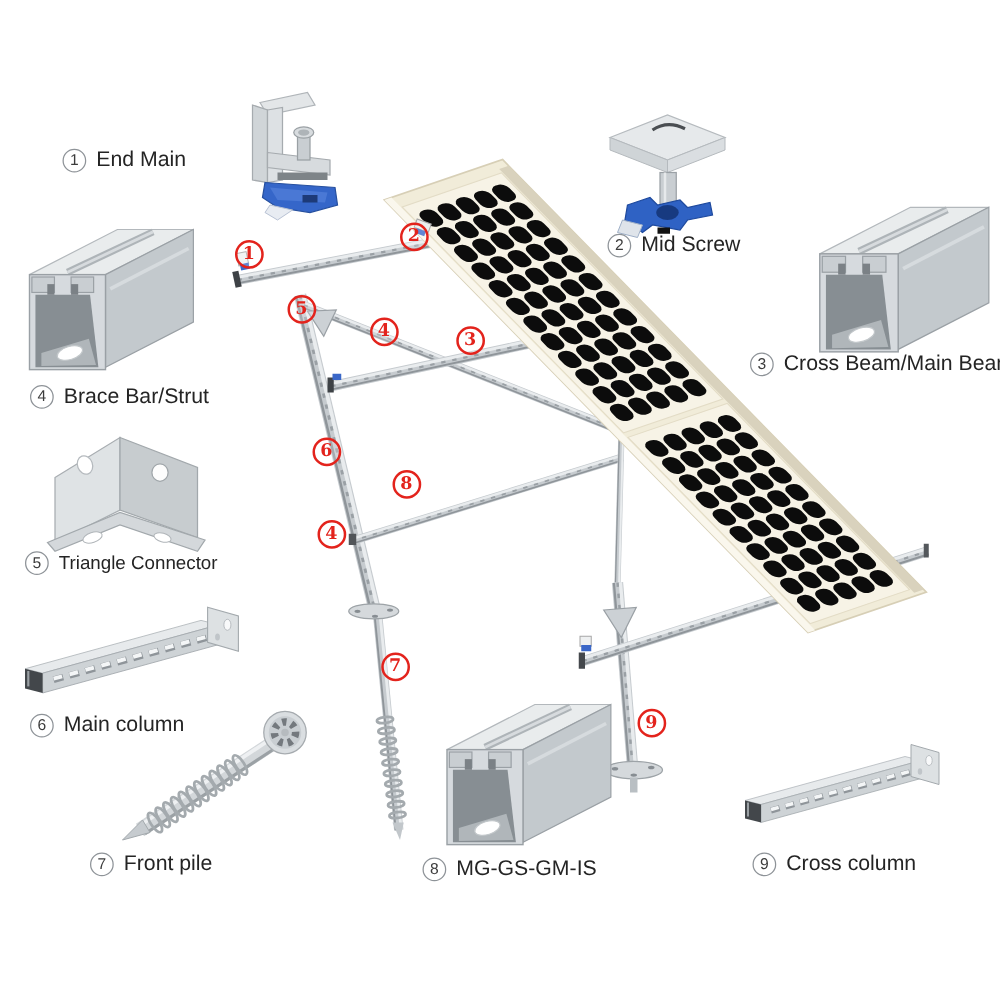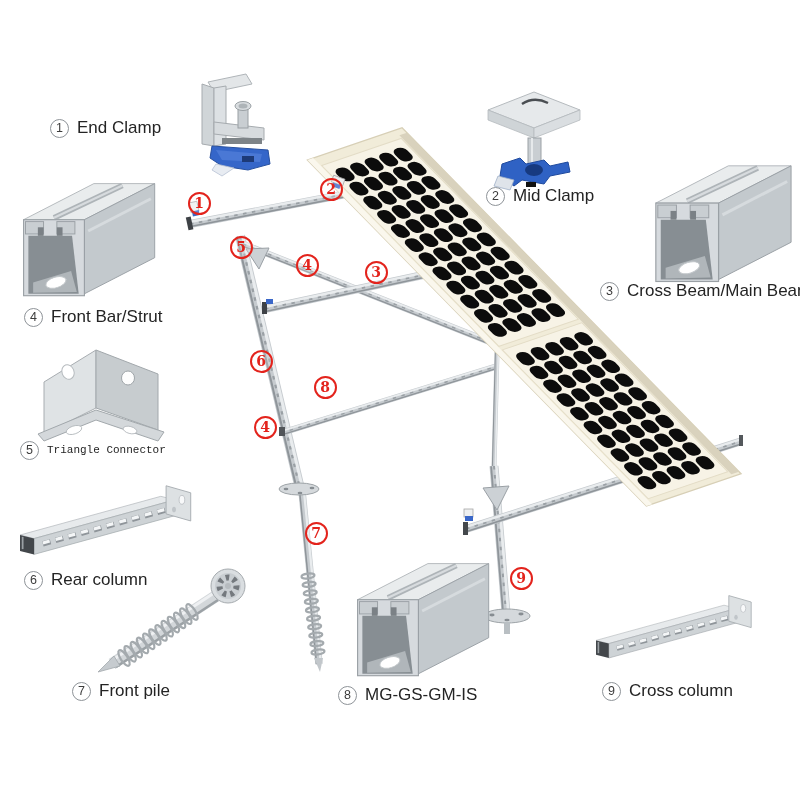--- a/index.html
+++ b/index.html
@@ -4,21 +4,21 @@
 <style>
   html,body{margin:0;padding:0;background:#ffffff;}
   body{width:800px;height:800px;overflow:hidden;font-family:"Liberation Sans",sans-serif;}
   #stage{position:relative;width:800px;height:800px;background:#fff;}
   #scene{position:absolute;left:0;top:0;}
   .legend-item{position:absolute;display:flex;align-items:center;gap:8px;color:#242424;
     font-size:17px;white-space:nowrap;line-height:1.2;}
   .legend-item .cnum{width:19px;height:19px;border:1.5px solid #8e9398;border-radius:50%;
     display:flex;align-items:center;justify-content:center;font-size:12.5px;color:#3c3c3c;
     flex:0 0 auto;line-height:1;box-sizing:border-box;}
-  .legend-item.mono .lbl{font-family:Liberation Mono, monospace;font-size:11px;}
+  .legend-item.mono .lbl{font-family:Liberation Sans, sans-serif;font-size:15px;}
   .callout{position:absolute;width:23px;height:23px;box-sizing:border-box;
     border:2px solid var(--red,#e3231c);border-radius:50%;color:var(--red,#e3231c);
     display:flex;align-items:center;justify-content:center;
     font-family:"DejaVu Serif",serif;font-size:14px;font-weight:bold;
     background:rgba(255,255,255,0.2);}
 </style>
 </head>
 <body>
 
 <div id="stage">
@@ -341,41 +341,41 @@
   </g>
 
   <use href="#sym-channel" transform="translate(350,556) scale(0.95)"></use>
 
   <use href="#sym-column" transform="translate(596,594) scale(0.8)"></use>
 </svg>
 
 <div id="legend-layer">
       <div class="legend-item" style="left: 50px; top: 118px;">
         <span class="cnum">1</span>
-        <span class="lbl">End Clamp</span>
+        <span class="lbl">End Main</span>
       </div>
       <div class="legend-item" style="left: 486px; top: 186px;">
         <span class="cnum">2</span>
-        <span class="lbl">Mid Clamp</span>
+        <span class="lbl">Mid Screw</span>
       </div>
       <div class="legend-item" style="left: 600px; top: 281px;">
         <span class="cnum">3</span>
         <span class="lbl">Cross Beam/Main Beam</span>
       </div>
       <div class="legend-item" style="left: 24px; top: 307px;">
         <span class="cnum">4</span>
-        <span class="lbl">Front Bar/Strut</span>
+        <span class="lbl">Brace Bar/Strut</span>
       </div>
       <div class="legend-item mono" style="left: 20px; top: 441px;">
         <span class="cnum">5</span>
         <span class="lbl">Triangle Connector</span>
       </div>
       <div class="legend-item" style="left: 24px; top: 570px;">
         <span class="cnum">6</span>
-        <span class="lbl">Rear column</span>
+        <span class="lbl">Main column</span>
       </div>
       <div class="legend-item" style="left: 72px; top: 681px;">
         <span class="cnum">7</span>
         <span class="lbl">Front pile</span>
       </div>
       <div class="legend-item" style="left: 338px; top: 685px;">
         <span class="cnum">8</span>
         <span class="lbl">MG-GS-GM-IS</span>
       </div>
       <div class="legend-item" style="left: 602px; top: 681px;">

